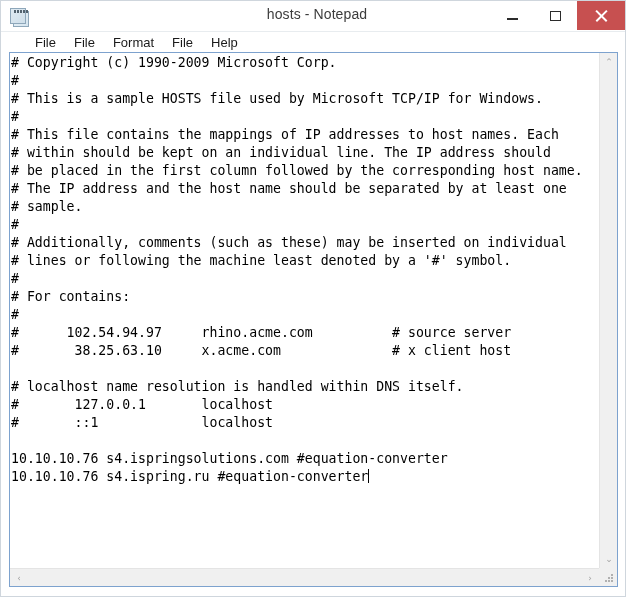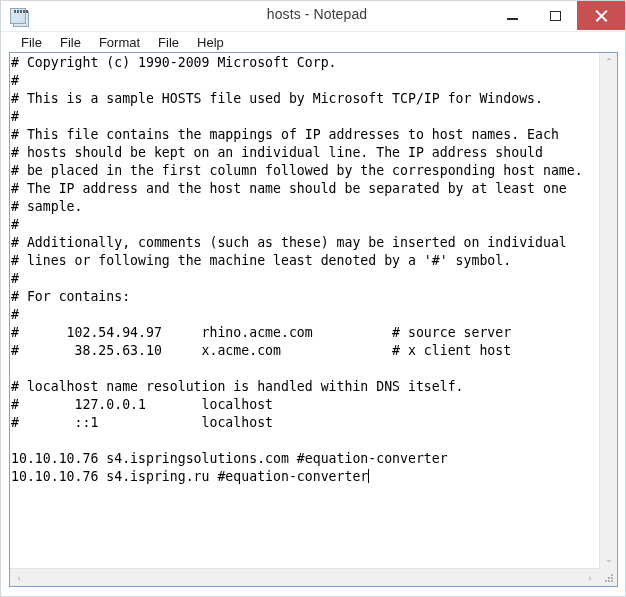--- a/index.html
+++ b/index.html
@@ -92,21 +92,21 @@
     background: #ffffff;
   }
   .glyph-close::before { transform: rotate(45deg); }
   .glyph-close::after  { transform: rotate(-45deg); }
 
   
   .menubar {
     position: relative;
     height: 21px;
     background: #ffffff;
-    padding-left: 11px;
+    padding-left: 25px;
     display: flex;
     align-items: center;
     border-bottom: 1px solid #ffffff;
   }
   .menu-item {
     font-size: 13px;
     color: #1a1a1a;
     padding: 1px 9px 2px 9px;
     font-family: "Liberation Sans", sans-serif;
     white-space: nowrap;
@@ -282,21 +282,21 @@
   </div>
 
   <div class="edit-region">
 
     <div class="text-canvas">
       <div class="text-content" id="text-content"><span># Copyright (c) 1990-2009 Microsoft Corp.</span>
 <span>#</span>
 <span># This is a sample HOSTS file used by Microsoft TCP/IP for Windows.</span>
 <span>#</span>
 <span># This file contains the mappings of IP addresses to host names. Each</span>
-<span># hosts should be kept on an individual line. The IP address should</span>
+<span># within should be kept on an individual line. The IP address should</span>
 <span># be placed in the first column followed by the corresponding host name.</span>
 <span># The IP address and the host name should be separated by at least one</span>
 <span># sample.</span>
 <span>#</span>
 <span># Additionally, comments (such as these) may be inserted on individual</span>
 <span># lines or following the machine least denoted by a '#' symbol.</span>
 <span>#</span>
 <span># For contains:</span>
 <span>#</span>
 <span>#      102.54.94.97     rhino.acme.com          # source server</span>

